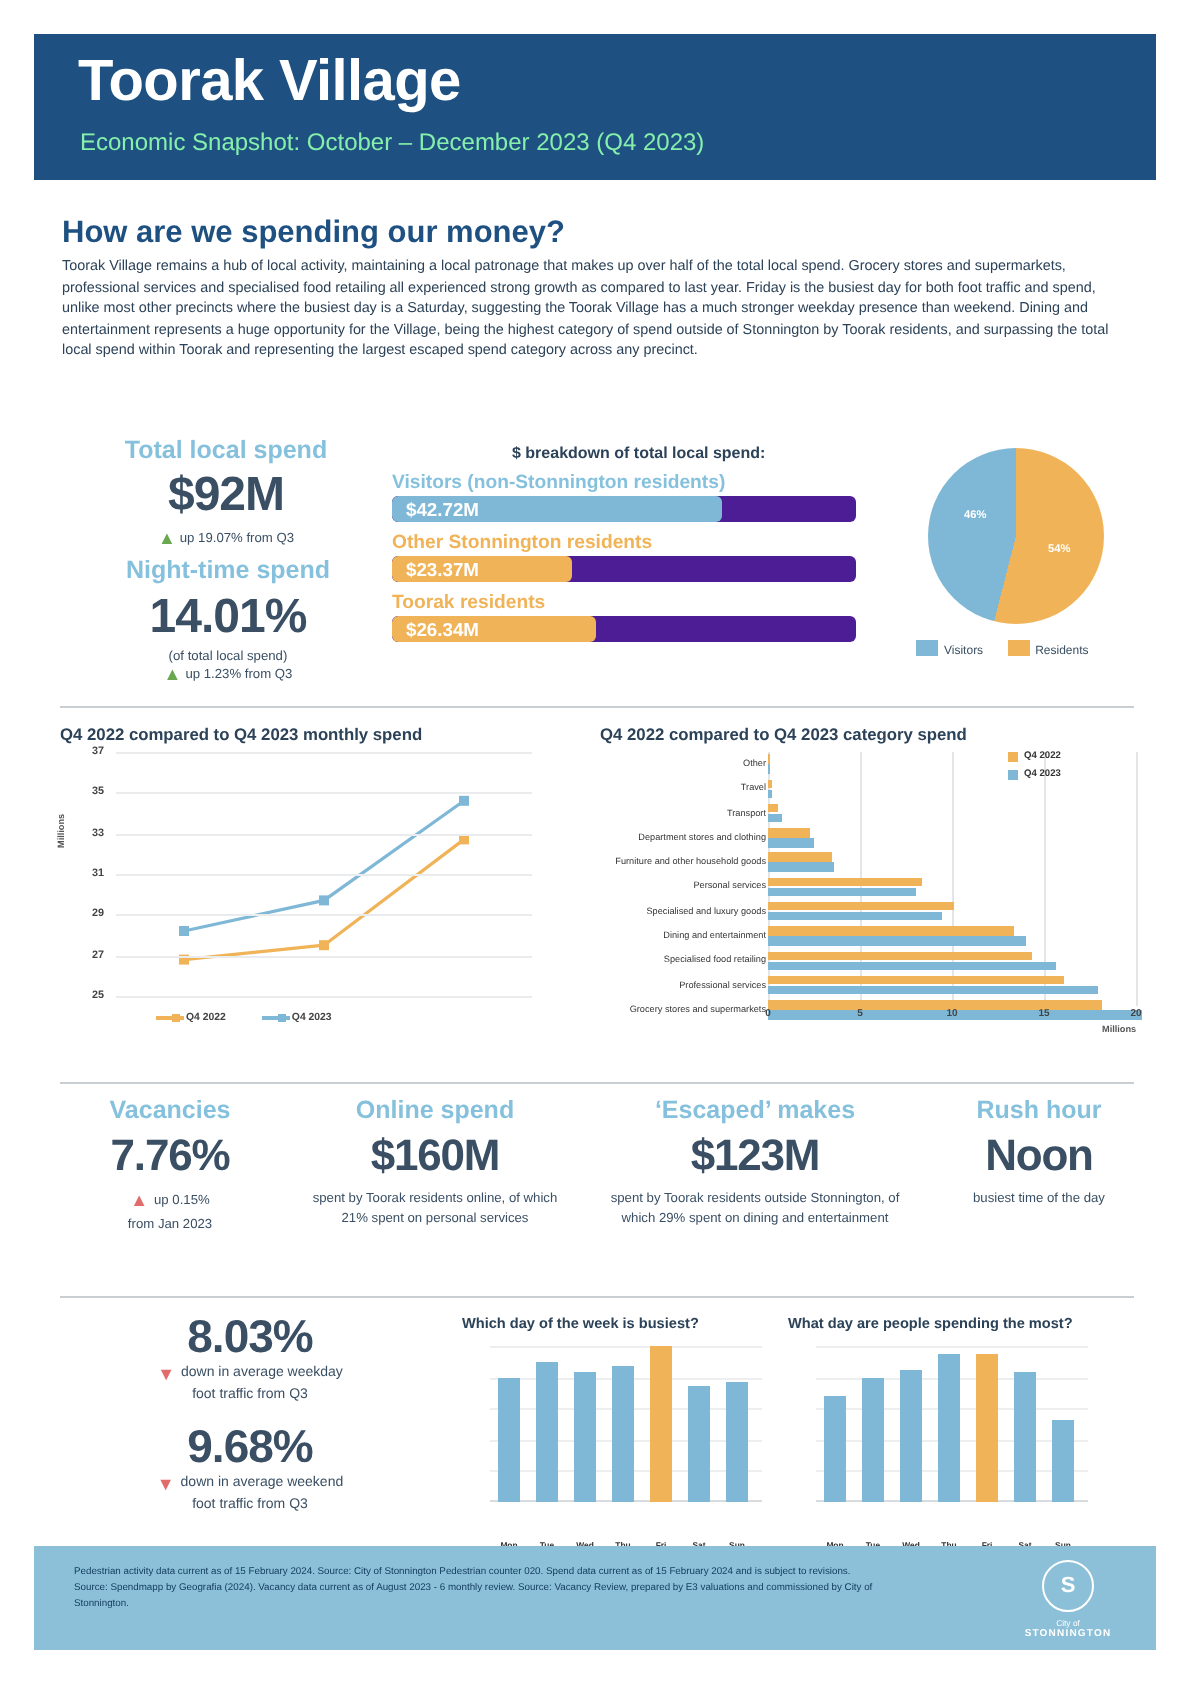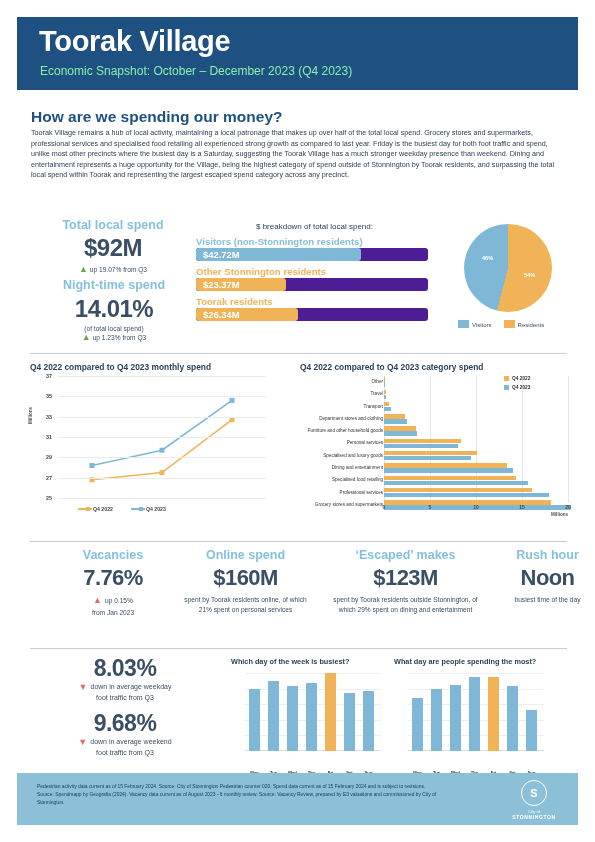--- a/index.html
+++ b/index.html
@@ -3,21 +3,21 @@
 <meta charset="utf-8">
 <style>
   html,body{margin:0;padding:0;}
   body{
     width:595px;height:842px;
     background:#ffffff;
     font-family:"Liberation Sans", sans-serif;
     color:#2c4258;
     overflow:hidden;
   }
-  .page{position:relative;width:549px;height:842px;background:#ffffff;padding-left:28px;}
+  .page{position:relative;width:549px;height:842px;background:#ffffff;}
 
   
   .header{
     position:absolute;left:17px;top:17px;width:561px;height:73px;
     background:#1e5181;
   }
   .hdr-title{
     position:absolute;left:22px;top:8px;
     font-size:29px;font-weight:bold;color:#ffffff;letter-spacing:-0.3px;
   }
@@ -52,21 +52,21 @@
   .blk-total .row{margin-top:3px;display:flex;align-items:center;justify-content:center;gap:2px;}
 
   .blk-night{position:absolute;left:28px;top:278px;width:172px;text-align:center;}
   .blk-night .stat-value{display:block;margin-top:3px;}
   .blk-night .sub{font-size:6.6px;margin-top:2px;}
   .blk-night .row{margin-top:1px;display:flex;align-items:center;justify-content:center;gap:2px;}
 
   
   .bd-title{
     position:absolute;left:256px;top:222px;
-    font-size:8px;font-weight:normal;color:#2c4258;
+    font-size:8px;font-weight:bold;color:#2c4258;
   }
   .bd-wrap{position:absolute;left:196px;top:236px;width:232px;}
   .bd-item{margin-bottom:5px;}
   .bd-name{font-size:9.6px;font-weight:bold;margin-bottom:1px;}
   .bd-name.blue{color:#85c1dd;}
   .bd-name.orange{color:#f0b357;}
   .bd-track{position:relative;height:13px;background:#4c1d95;border-radius:3px;overflow:hidden;}
   .bd-fill{position:absolute;left:0;top:0;height:13px;border-radius:3px;}
   .bd-fill.blue{background:#7eb8d6;}
   .bd-fill.orange{background:#f0b357;}

